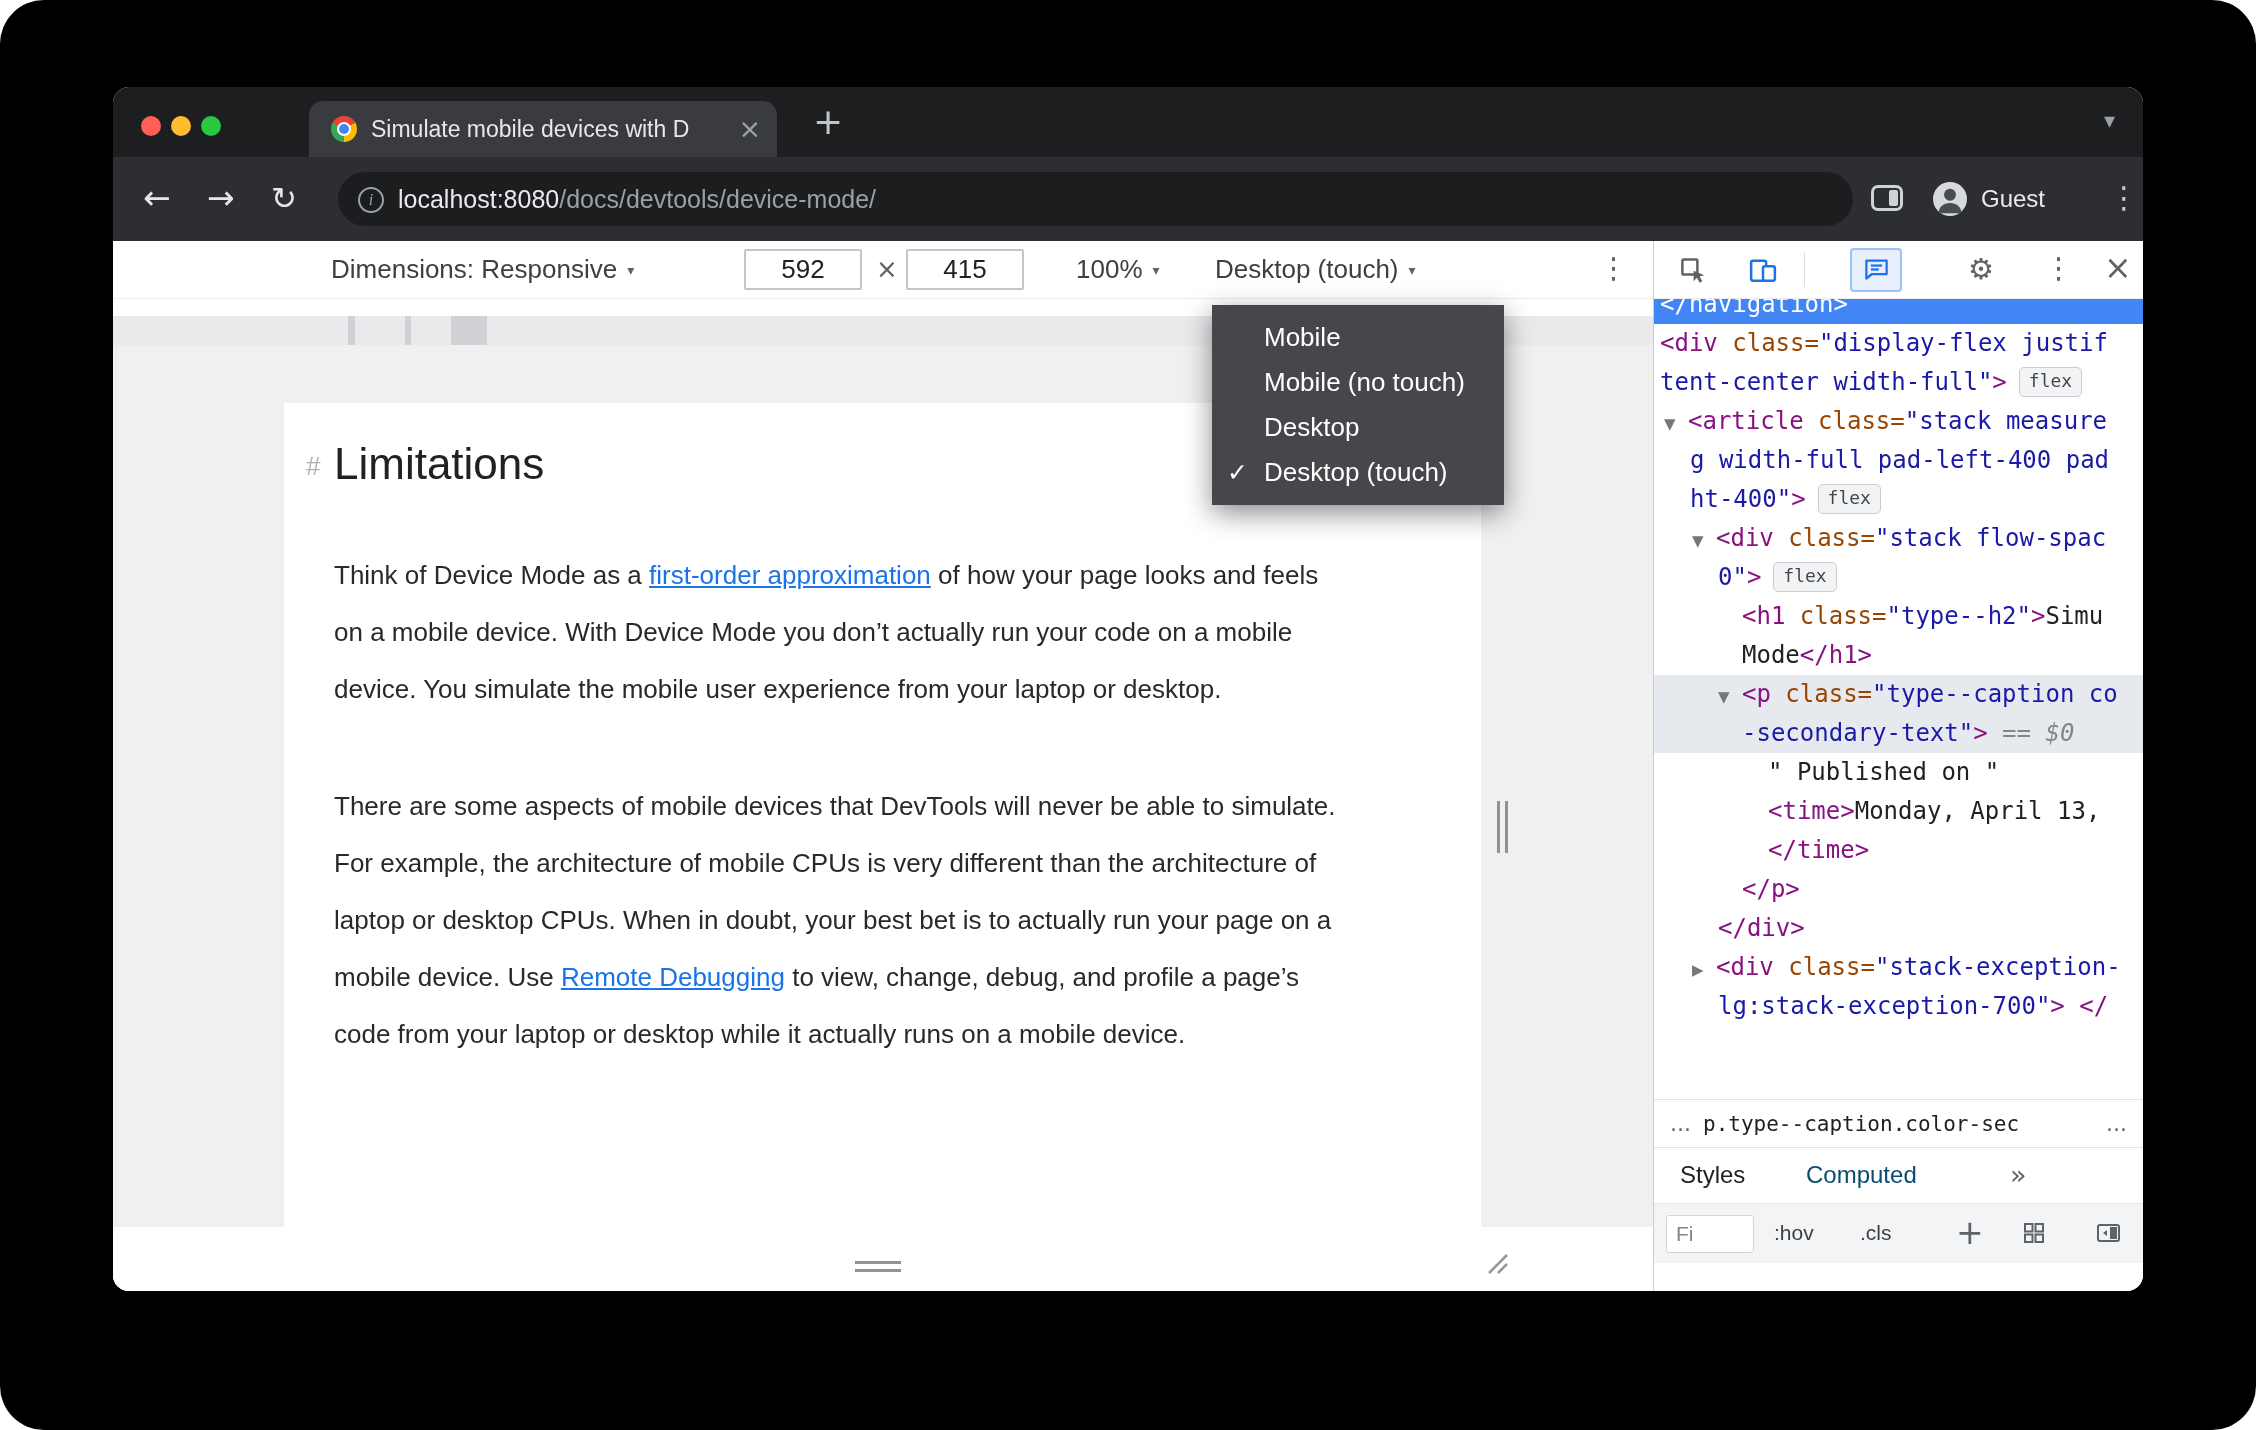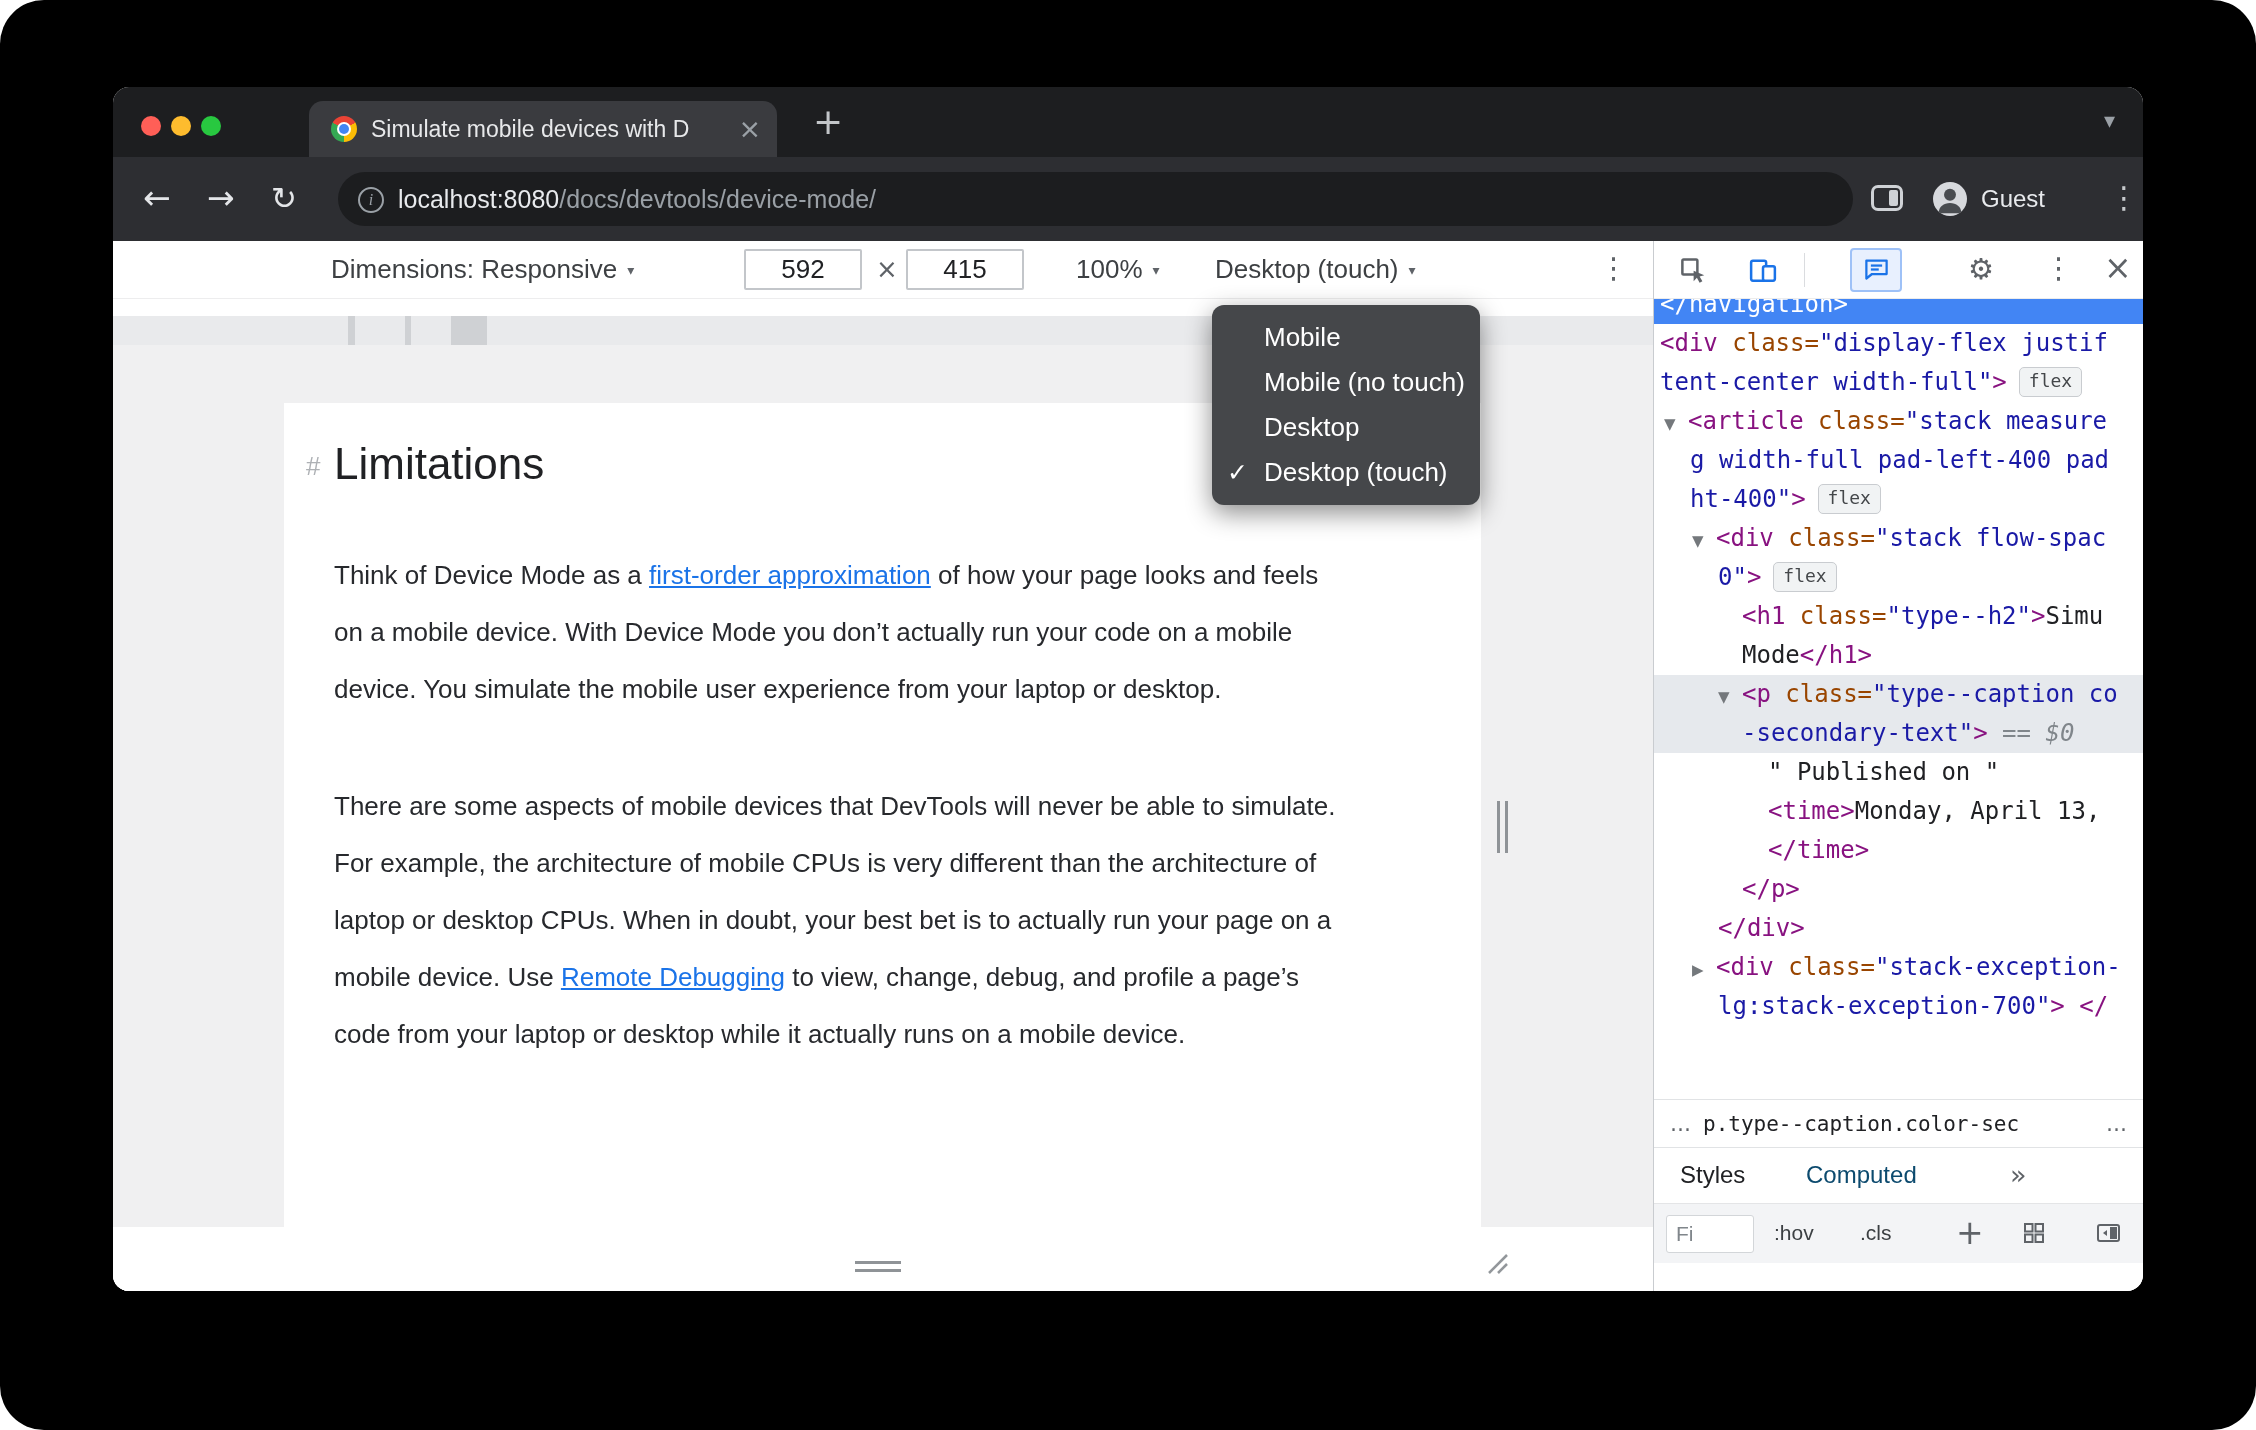--- a/index.html
+++ b/index.html
@@ -71,21 +71,21 @@
   .vgrip::before,.vgrip::after{content:"";position:absolute;top:0;width:3px;height:100%;background:#8f9397;}
   .vgrip::before{left:0;}
   .vgrip::after{left:8px;}
   .hgrip{position:absolute;left:742px;top:916px;width:46px;height:12px;}
   .hgrip::before,.hgrip::after{content:"";position:absolute;left:0;width:100%;height:3px;background:#8f9397;}
   .hgrip::before{top:0;}
   .hgrip::after{top:8px;}
   .corner-grip{position:absolute;left:1372px;top:906px;width:24px;height:24px;}
 
   
-  .device-menu{position:absolute;left:1099px;top:64px;width:268px;background:#45474a;border-radius:12px;padding:10px 0;
+  .device-menu{position:absolute;left:1099px;top:64px;width:292px;background:#45474a;border-radius:0;padding:10px 0;
     box-shadow:0 8px 26px rgba(0,0,0,.45);z-index:40;}
   .menu-item{position:relative;height:45px;line-height:45px;padding-left:52px;font-size:26px;color:#fff;white-space:nowrap;}
   .menu-item .chk{position:absolute;left:15px;width:30px;font-size:25px;}
 
   
   .el-toolbar{position:absolute;top:0;left:0;width:100%;height:58px;border-bottom:1px solid #ececec;background:#fff;box-sizing:border-box;}
   .ico{position:absolute;top:14px;width:30px;height:30px;}
   .ico-inspect{left:24px;}
   .ico-device{left:94px;}
   .tdiv{position:absolute;left:150px;top:12px;width:1px;height:34px;background:#dadcdf;}

